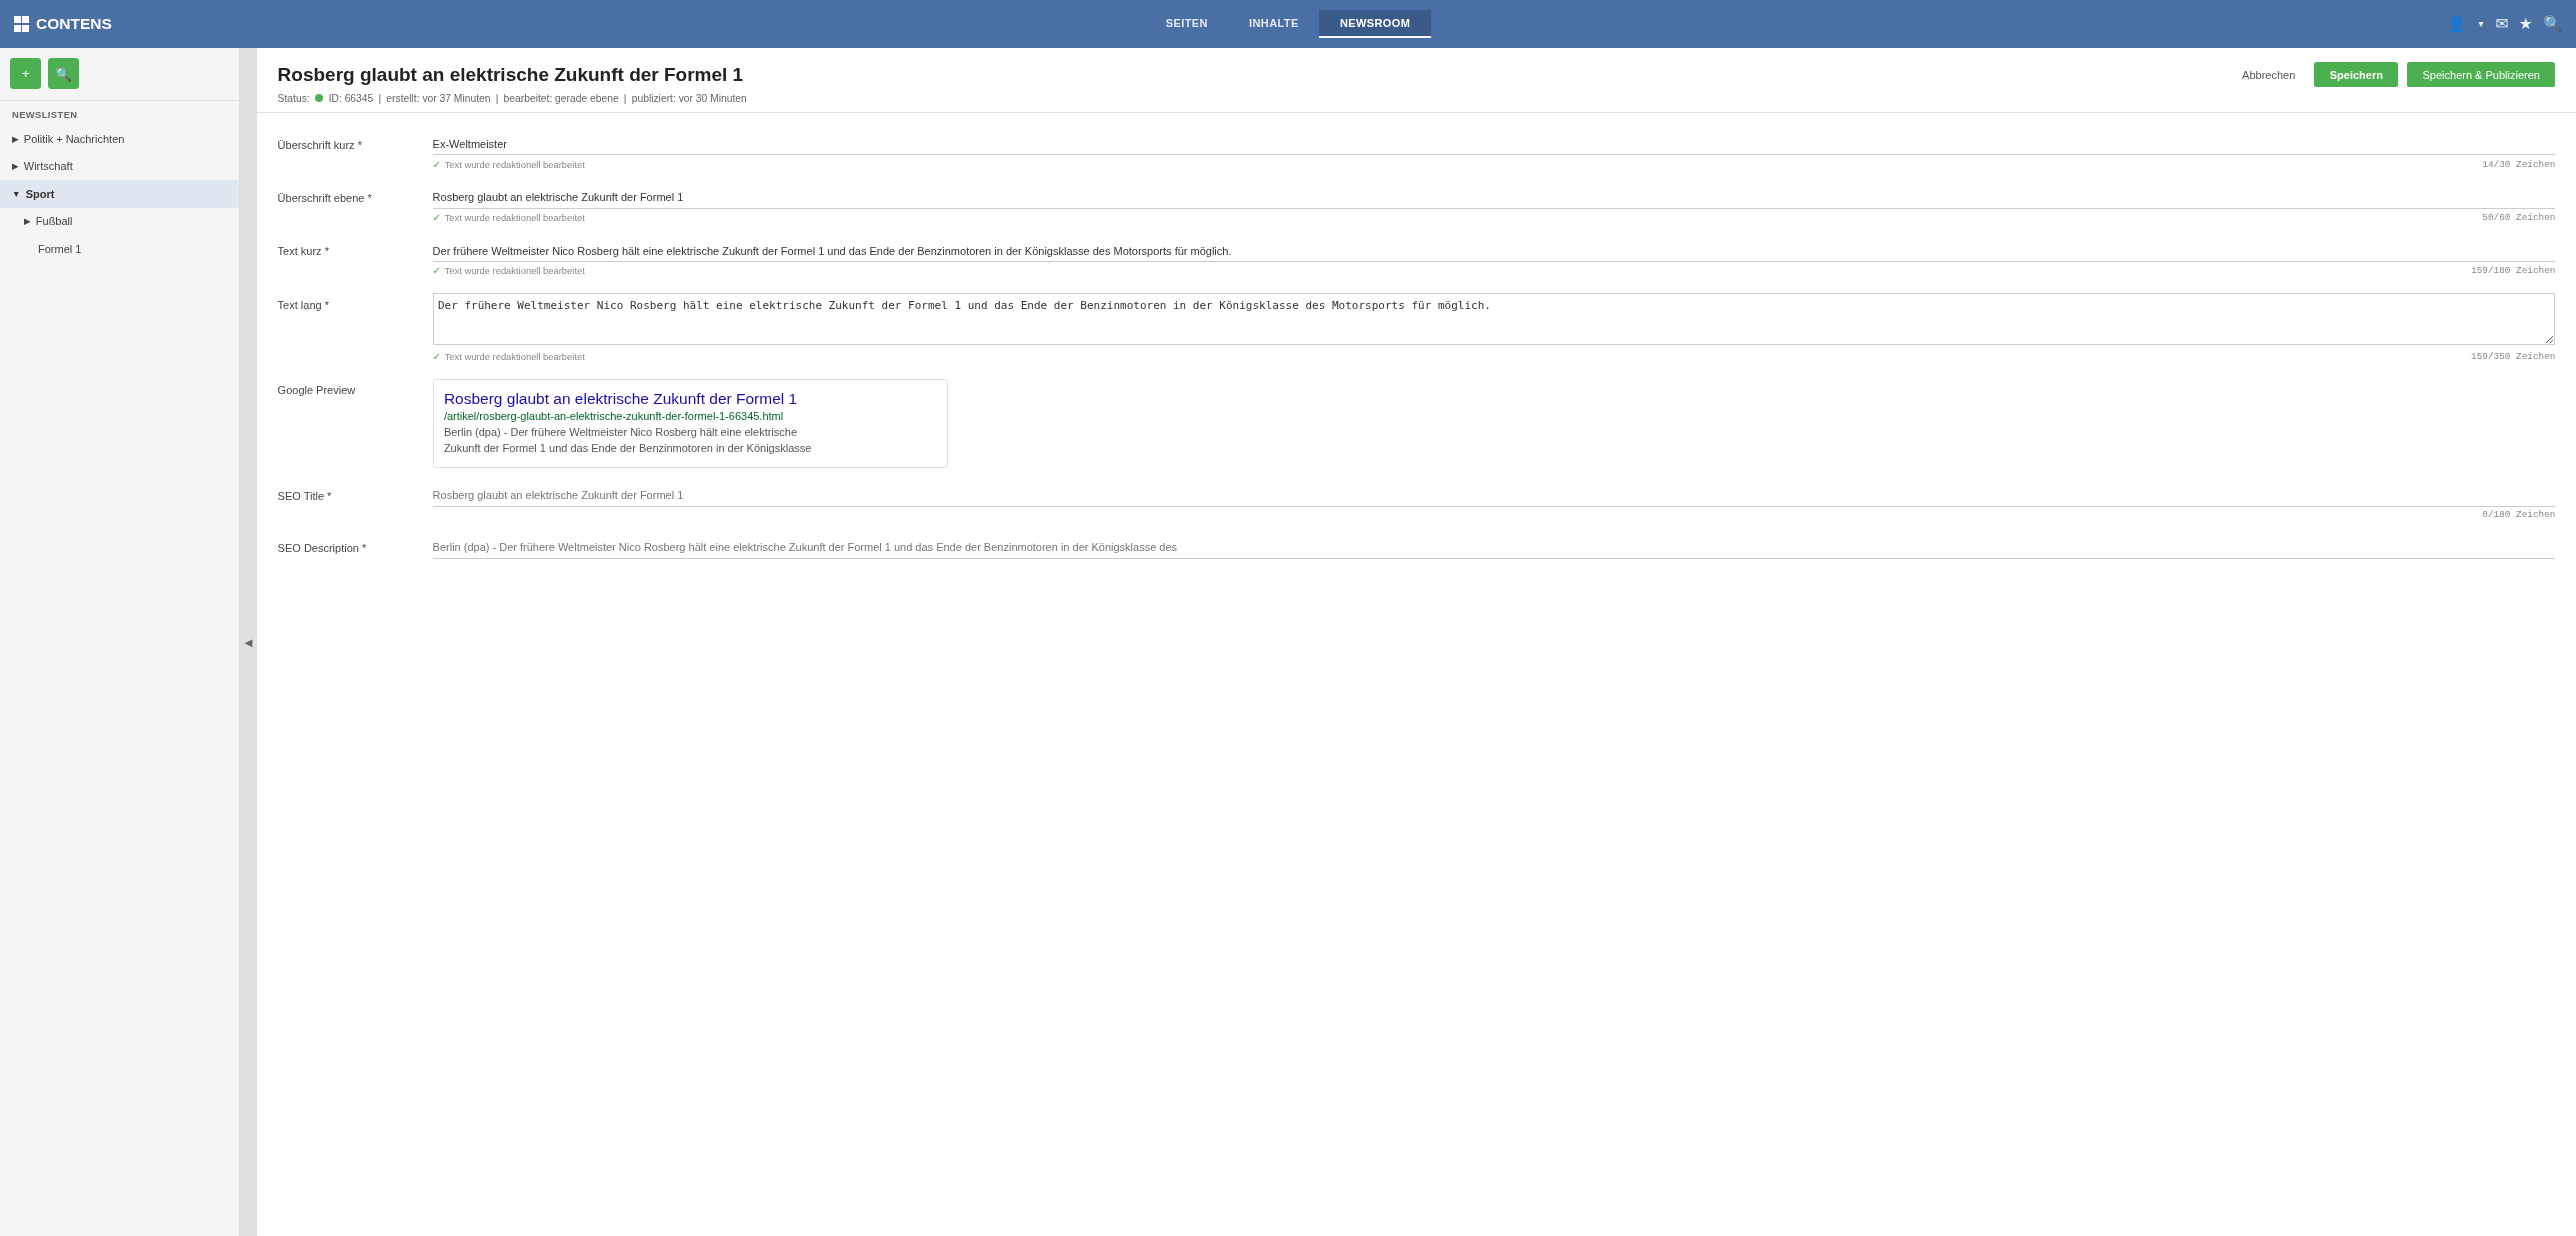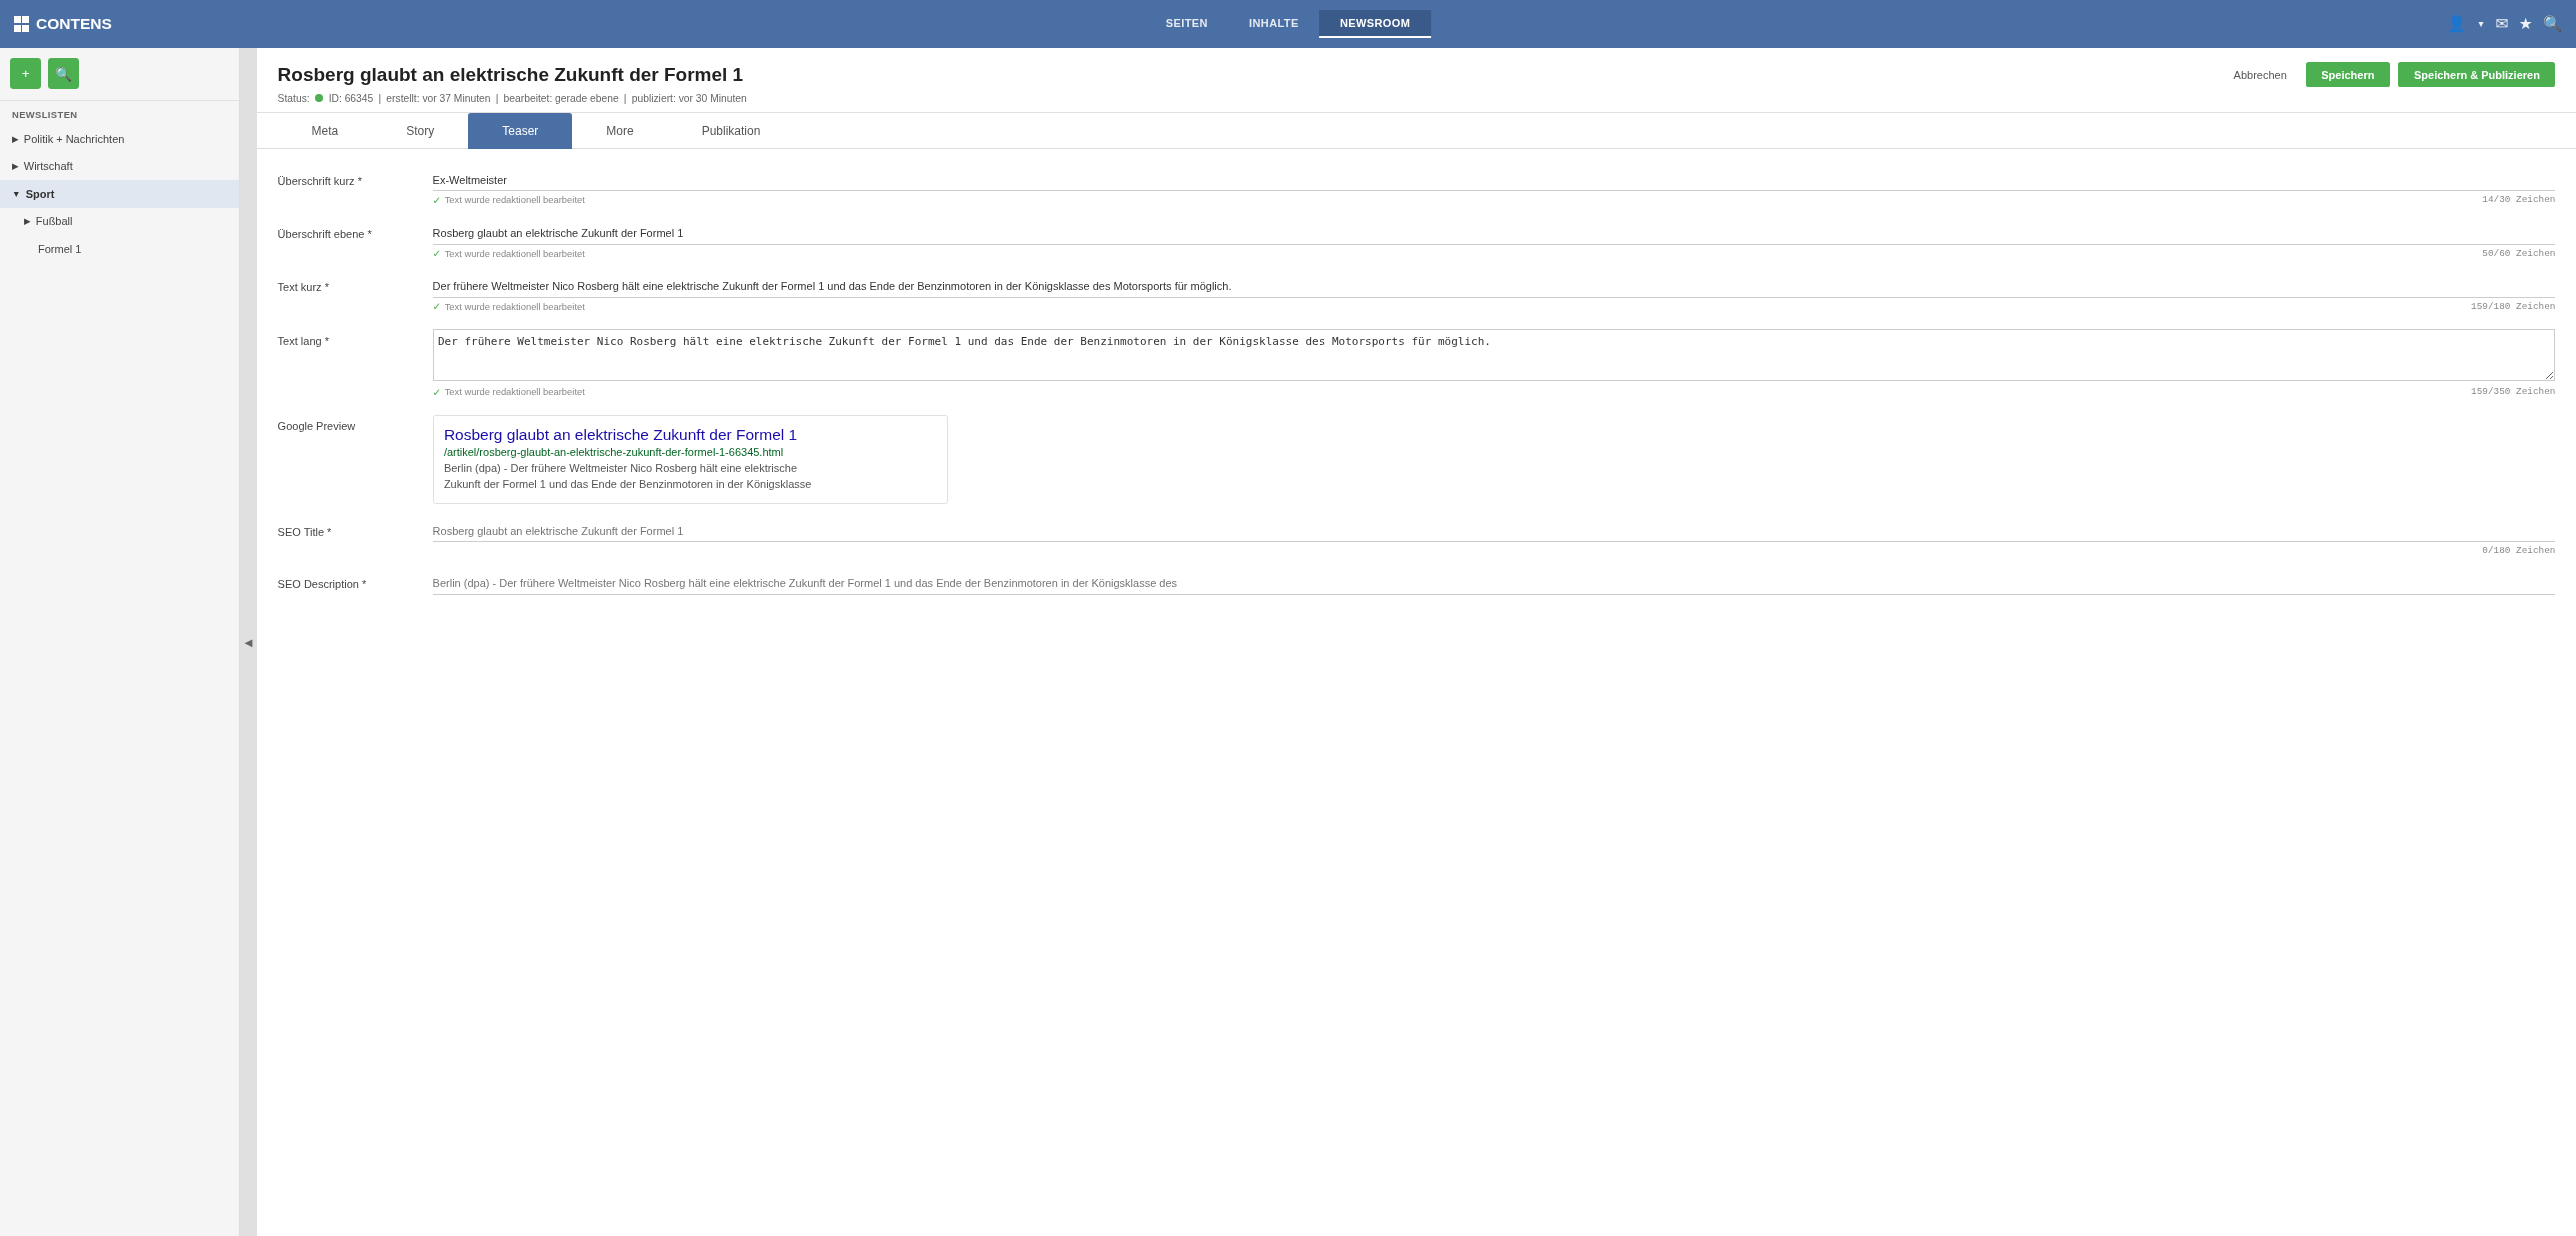--- a/index.html
+++ b/index.html
@@ -187,21 +187,21 @@
       font-weight: bold;
     }
     .btn-save-publish {
       background: #4caf50;
       color: white;
       border: none;
       padding: 6.9px 15.5px;
       border-radius: 2.6px;
       cursor: pointer;
       font-size: 11px;
-      font-weight: bold;
+      font-weight: normal;
     }
     .article-meta {
       font-size: 10.3px;
       color: #666;
       display: flex;
       align-items: center;
       gap: 5.2px;
     }
     .status-dot {
       width: 8.6px;
@@ -396,27 +396,20 @@
         <span>ID: 66345</span>
         <span>|</span>
         <span>erstellt: vor 37 Minuten</span>
         <span>|</span>
         <span>bearbeitet: gerade ebene</span>
         <span>|</span>
         <span>publiziert: vor 30 Minuten</span>
       </div>
     </div>
 
-    <div class="tabs">
-      <div class="tab">Meta</div>
-      <div class="tab">Story</div>
-      <div class="tab active">Teaser</div>
-      <div class="tab">More</div>
-      <div class="tab">Publikation</div>
-    </div>
 
     <div class="content-area">
 
       <div class="form-row">
         <div class="form-label">Überschrift kurz *</div>
         <div class="form-field">
           <input class="form-input" type="text" value="Ex-Weltmeister" style="">
           <div class="field-hint">
             <span class="check-icon">✓</span>
             <span>Text wurde redaktionell bearbeitet</span>

